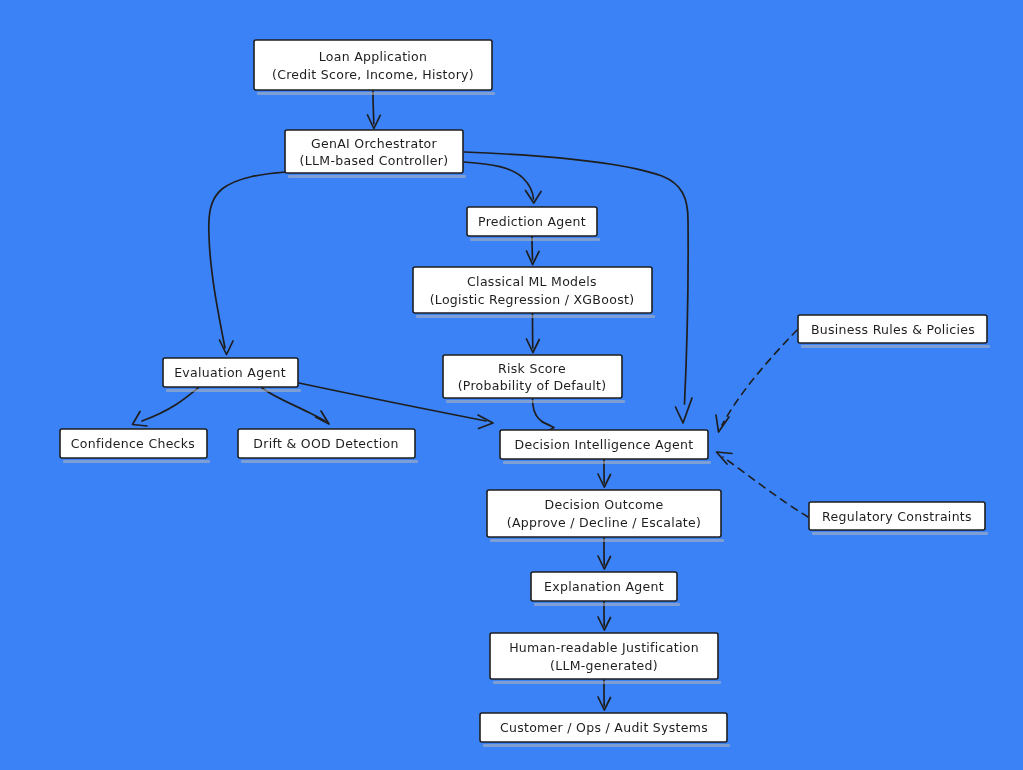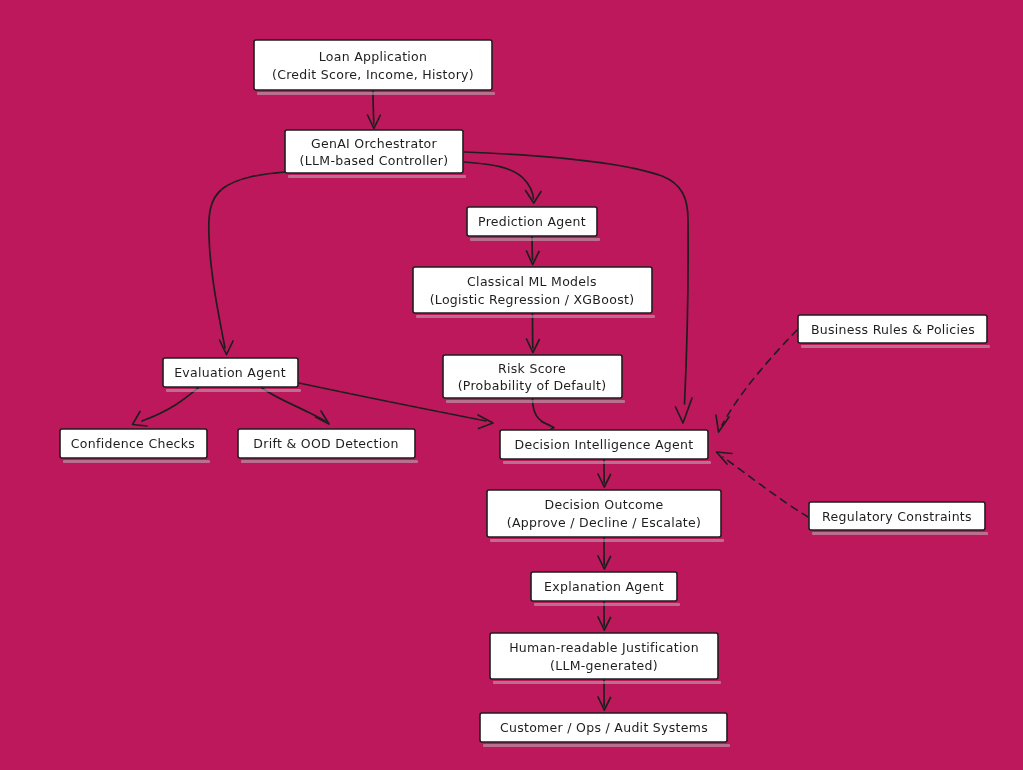--- a/index.html
+++ b/index.html
@@ -10,21 +10,21 @@
   body {
     width: 1023px;
     height: 770px;
     font-family: "DejaVu Sans", sans-serif;
     overflow: hidden;
   }
   #canvas {
     position: relative;
     width: 1023px;
     height: 770px;
-    background: #be185d;
+    background: #3b82f6;
   }
   svg#flow {
     position: absolute;
     top: 0;
     left: 0;
     width: 1023px;
     height: 770px;
   }
   .node-rect {
     fill: #ffffff;

